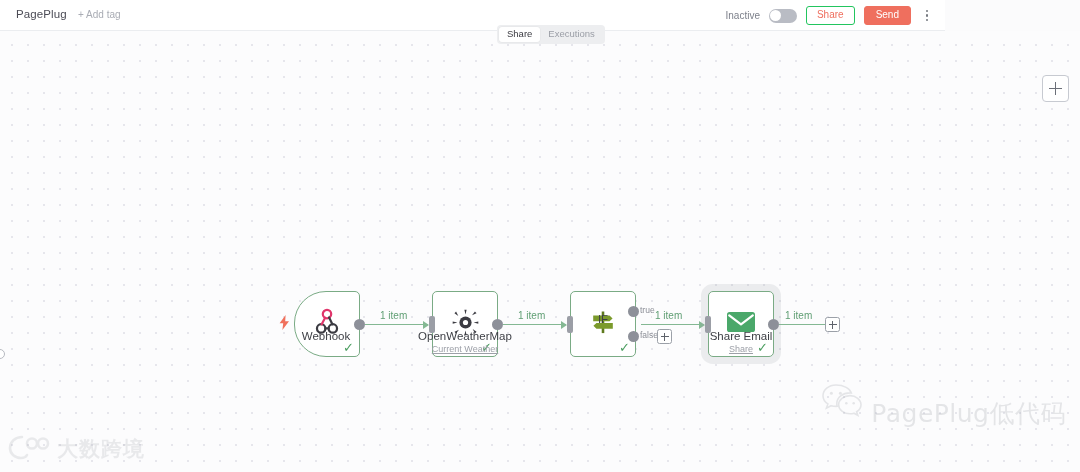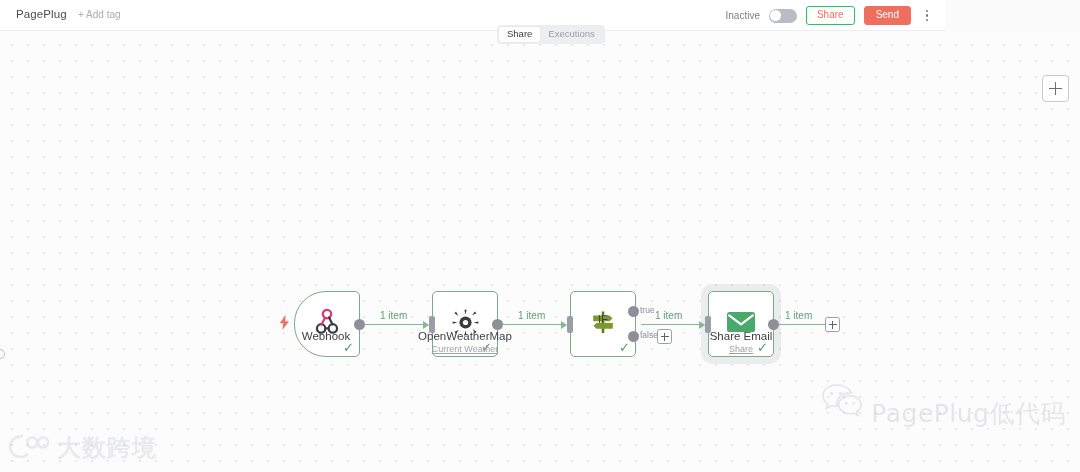--- a/index.html
+++ b/index.html
@@ -325,21 +325,21 @@
 
   .wm-left {
     position: absolute;
     left: 8px; bottom: 8px;
     display: flex; align-items: center; gap: 7px;
     opacity: .20;
     z-index: 20;
     pointer-events: none;
   }
   .wm-left-text {
-    font-size: 24px;
+    font-size: 21px;
     color: #9ea1a8;
     font-weight: bold;
     letter-spacing: 1px;
     font-family: "DejaVu Sans", sans-serif;
   }
 </style>
 </head>
 <body>
 
 <div id="app">

